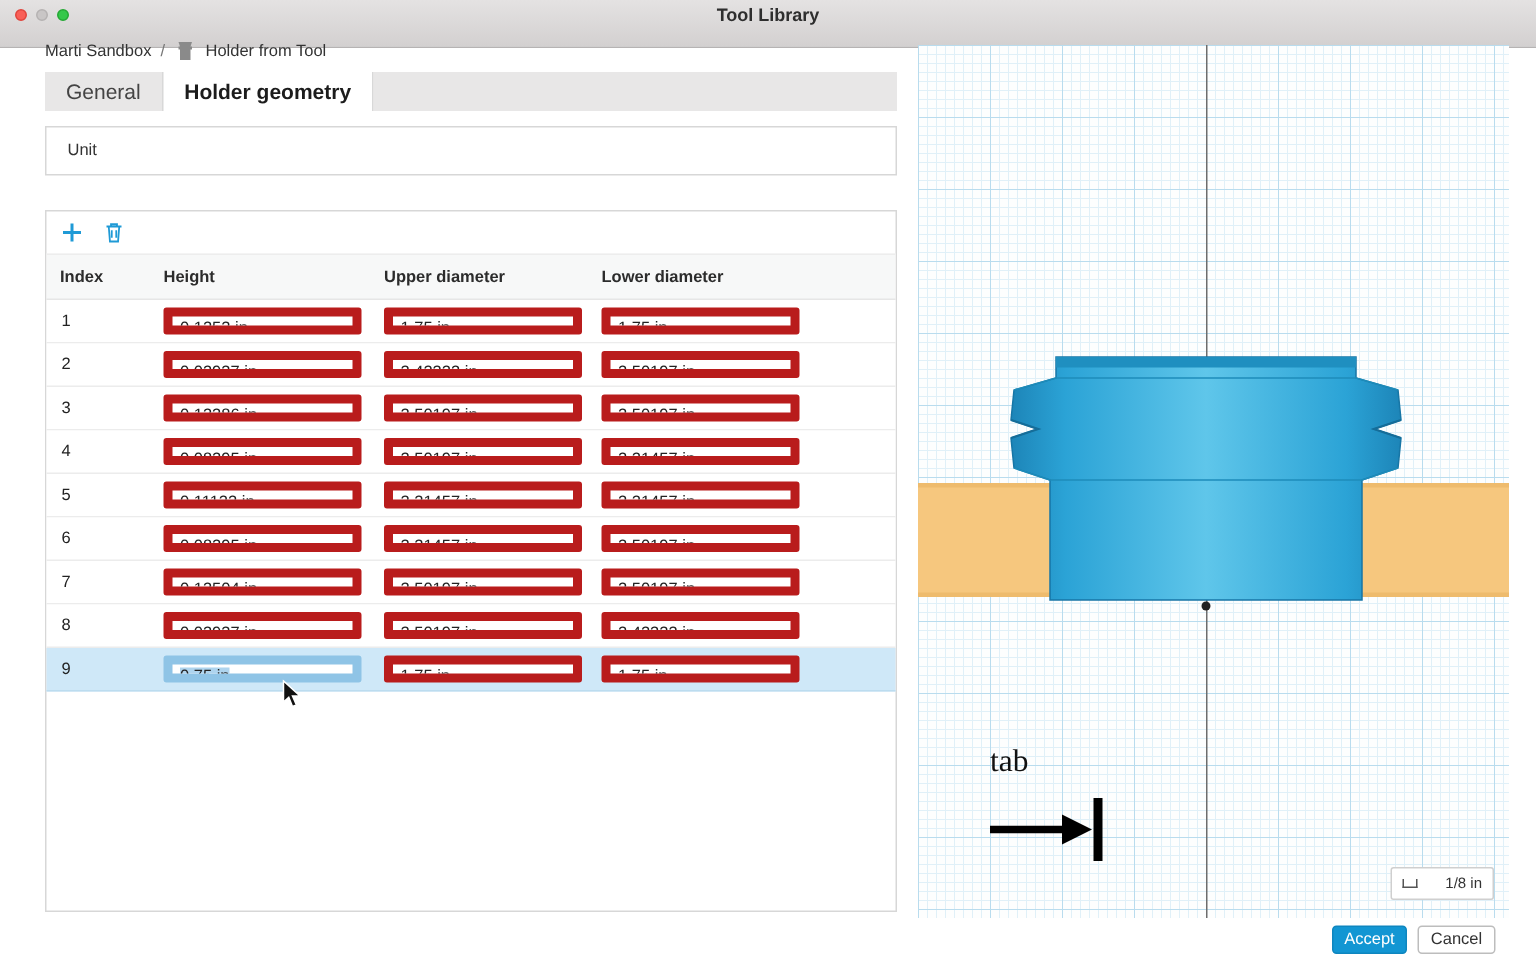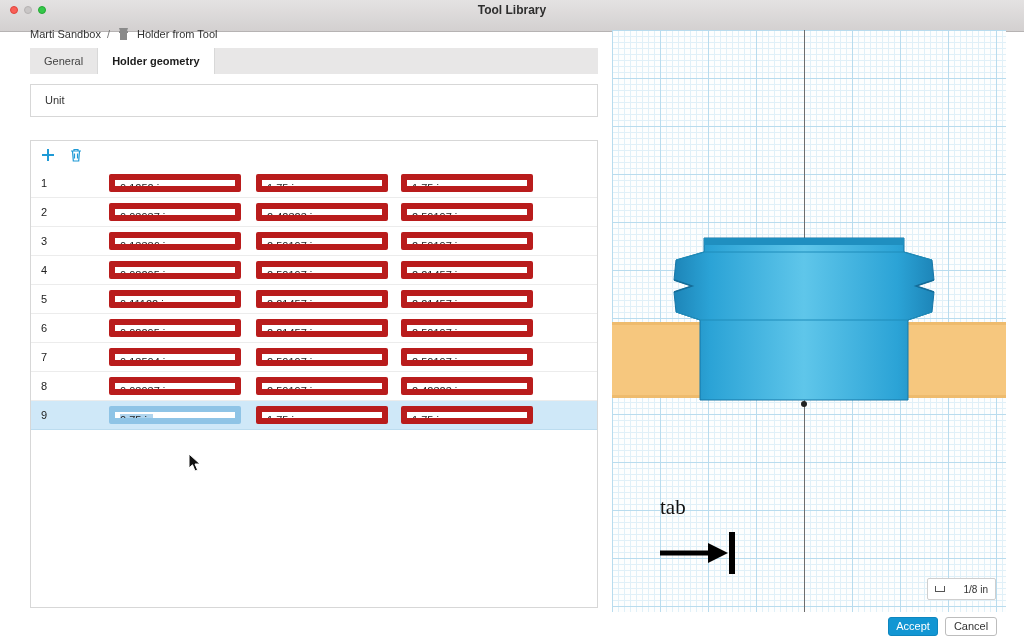--- a/index.html
+++ b/index.html
@@ -29,21 +29,21 @@
   }
   .crumb-sep { color:#777; }
   .tool-ico { width:15px; height:14px; display:inline-block; }
 
   
   .tabs {
     position:absolute; top:48px; left:30px; width:568px; height:26px;
     background:#e8e7e7; display:flex; align-items:stretch;
   }
   .tab {
-    padding:0 14px; line-height:26px; font-size:11px; color:#444; cursor:default;
+    padding:0 14px; line-height:26px; font-size:14px; color:#444; cursor:default;
   }
   .tab.active {
     background:#ffffff; color:#1c1c1c; font-weight:bold;
     border-left:1px solid #d8d8d8; border-right:1px solid #d8d8d8;
   }
 
   
   .unit-box {
     position:absolute; top:84px; left:30px; width:568px; height:33px;
     border:1px solid #d7d7d7; background:#fff;
@@ -158,20 +158,26 @@
         <path d="M8 2 v12 M2 8 h12" stroke="#1f9ad6" stroke-width="2" fill="none"></path>
       </svg>
     </span>
     <span class="icon-btn">
       <svg width="16" height="16" viewBox="0 0 16 16">
         <path d="M3 4 h10 M6 4 v-1.5 h4 v1.5 M4.5 4 l0.8 10 h5.4 l0.8 -10 M6.5 6.5 v5 M9.5 6.5 v5" stroke="#1f9ad6" stroke-width="1.2" fill="none"></path>
       </svg>
     </span>
   </div>
 
+  <div class="thead">
+    <div class="h-index">Index</div>
+    <div>Height</div>
+    <div>Upper diameter</div>
+    <div>Lower diameter</div>
+  </div>
 
   <div>
       <div class="trow">
       <div class="idx">1</div>
       <div class="field height-f">0.1252 in</div>
       <div class="field">1.75 in</div>
       <div class="field">1.75 in</div>
     </div>
       <div class="trow">
       <div class="idx">2</div>

